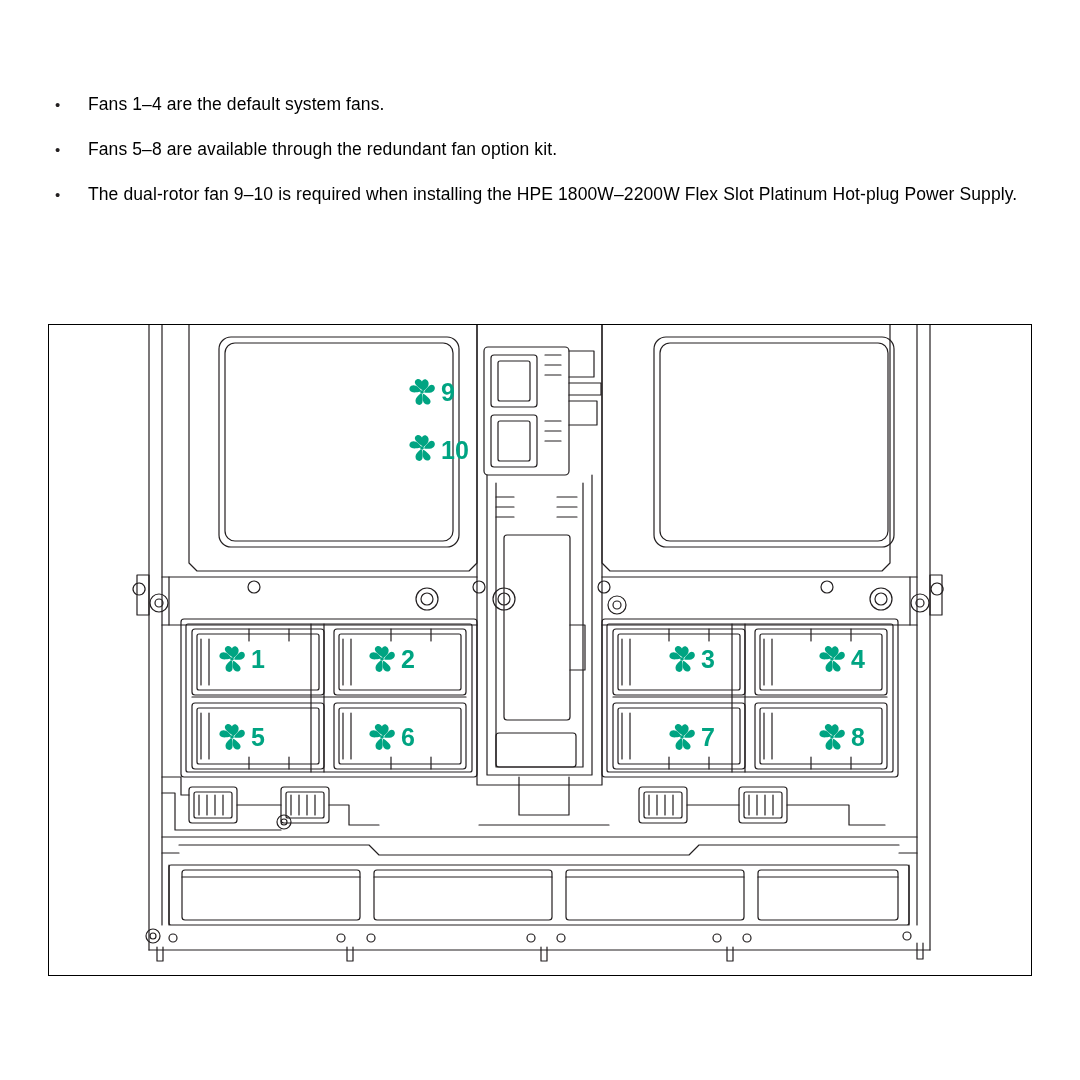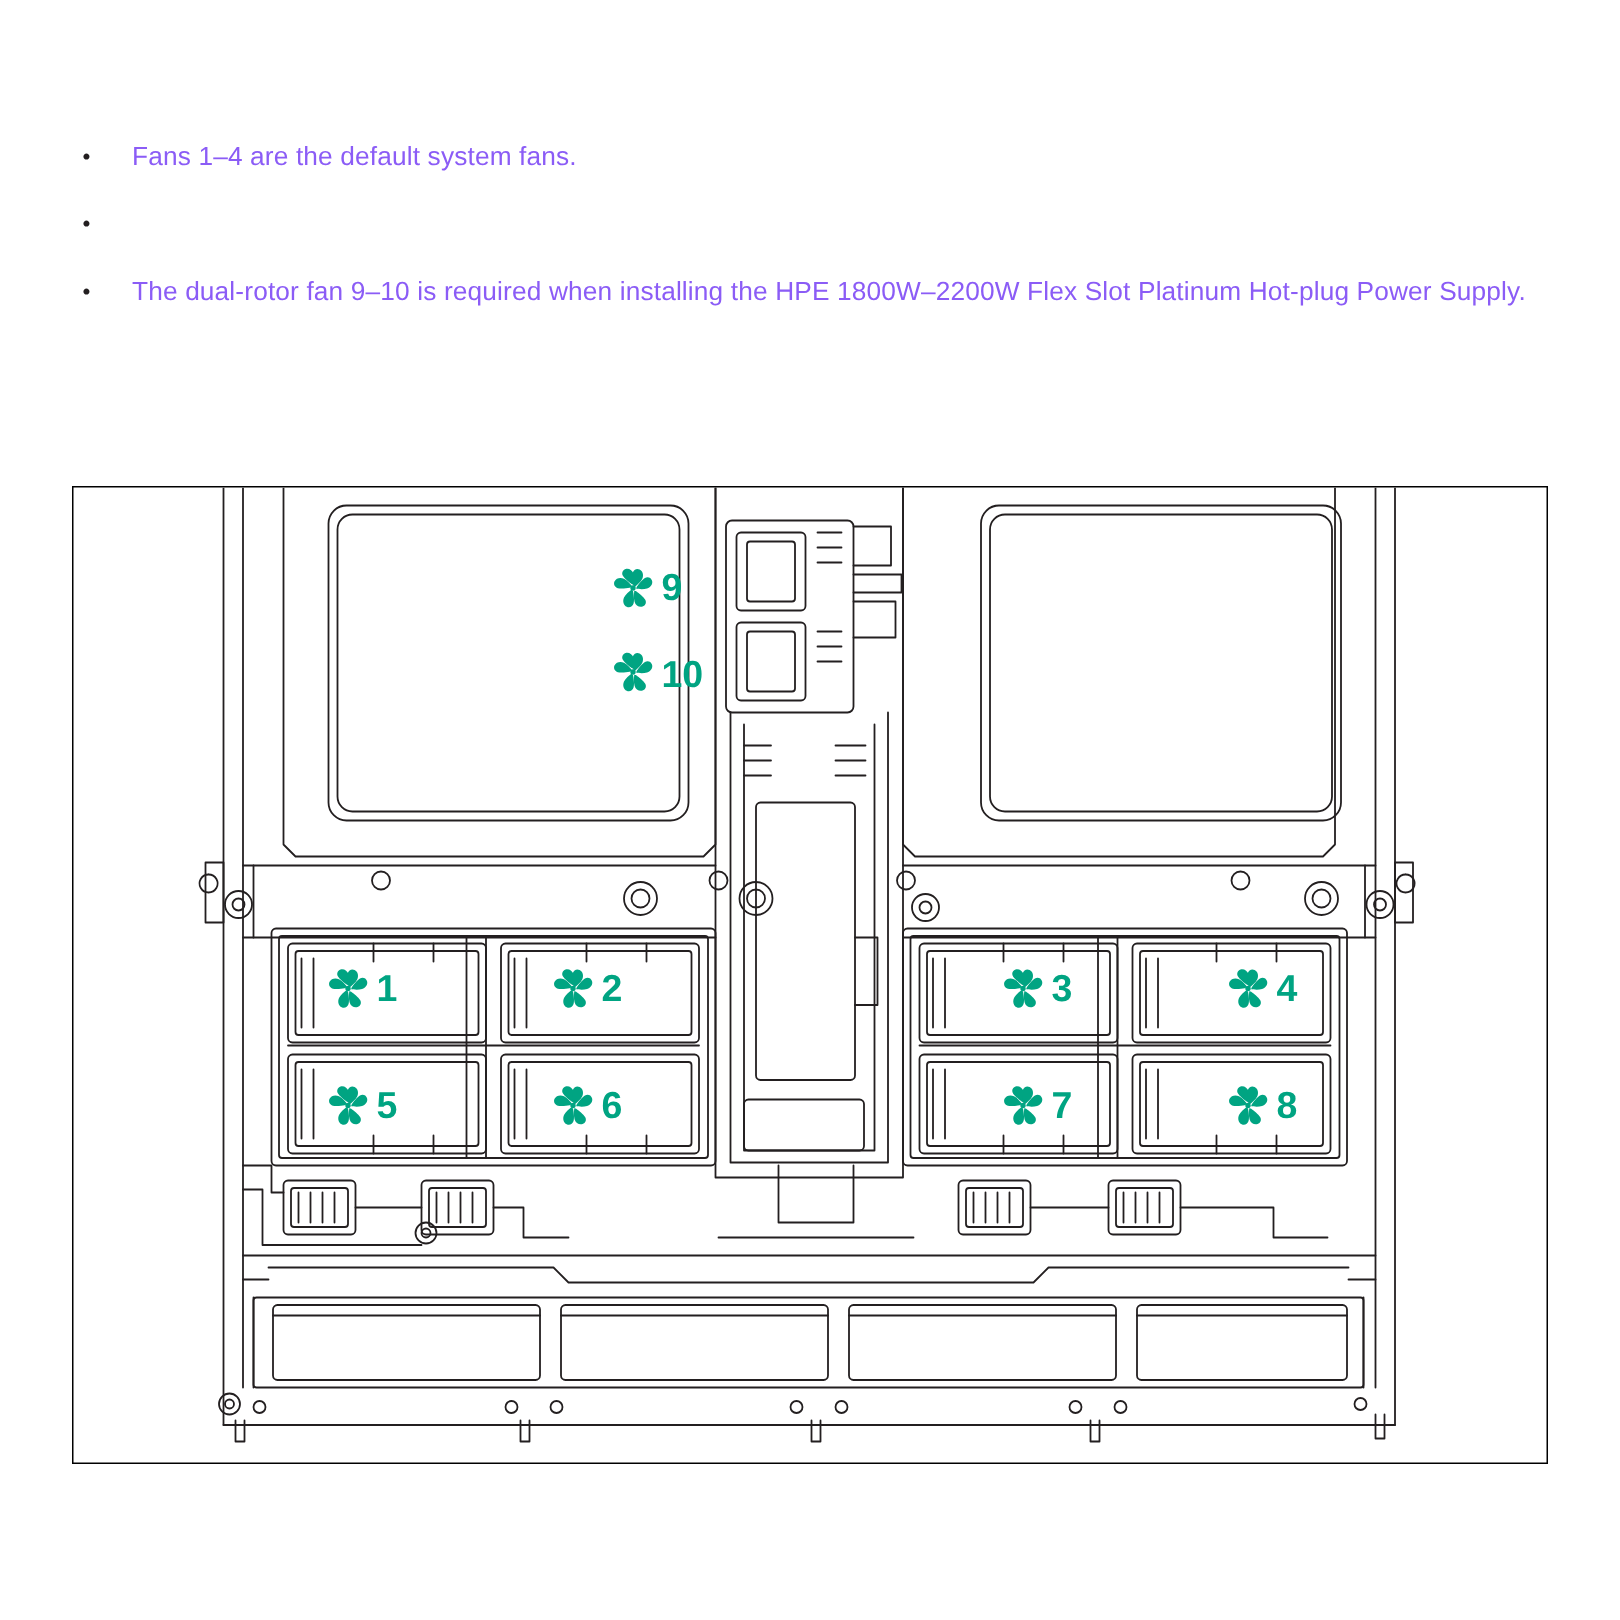--- a/index.html
+++ b/index.html
@@ -32,21 +32,21 @@
     width: 33px;
     flex: 0 0 33px;
     font-size: 15px;
     line-height: 25px;
     text-align: left;
     color: #231f20;
   }
   .note-text {
     font-size: 17.5px;
     line-height: 25px;
-    color: #8b5cf6;
+    color: #000000;
     letter-spacing: 0.1px;
   }
 
   
   .figure {
     position: absolute;
     left: 48px;
     top: 324px;
     width: 984px;
     height: 652px;
@@ -87,20 +87,21 @@
 </head>
 <body>
 
 <div class="notes">
   <div class="note-row">
     <span class="note-bullet">•</span>
     <span class="note-text">Fans 1–4 are the default system fans.</span>
   </div>
   <div class="note-row">
     <span class="note-bullet">•</span>
+    <span class="note-text">Fans 5–8 are available through the redundant fan option kit.</span>
   </div>
   <div class="note-row">
     <span class="note-bullet">•</span>
     <span class="note-text">The dual-rotor fan 9–10 is required when installing the HPE 1800W–2200W Flex Slot Platinum Hot-plug Power Supply.</span>
   </div>
 </div>
 
 <div class="figure">
 
   <svg class="fig-svg" width="981" height="649" viewBox="0 0 981 649">

